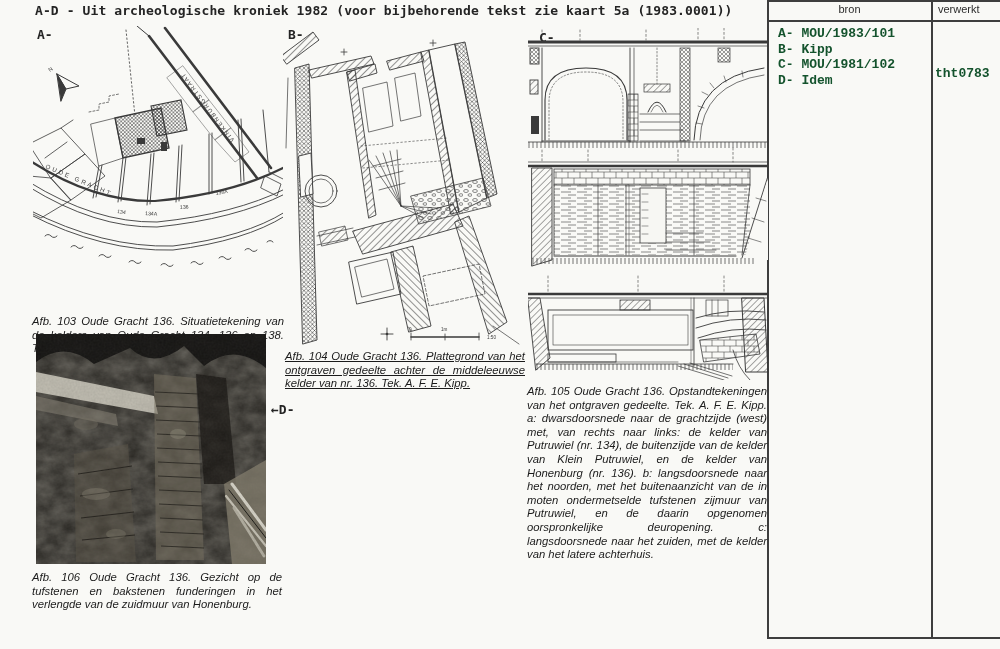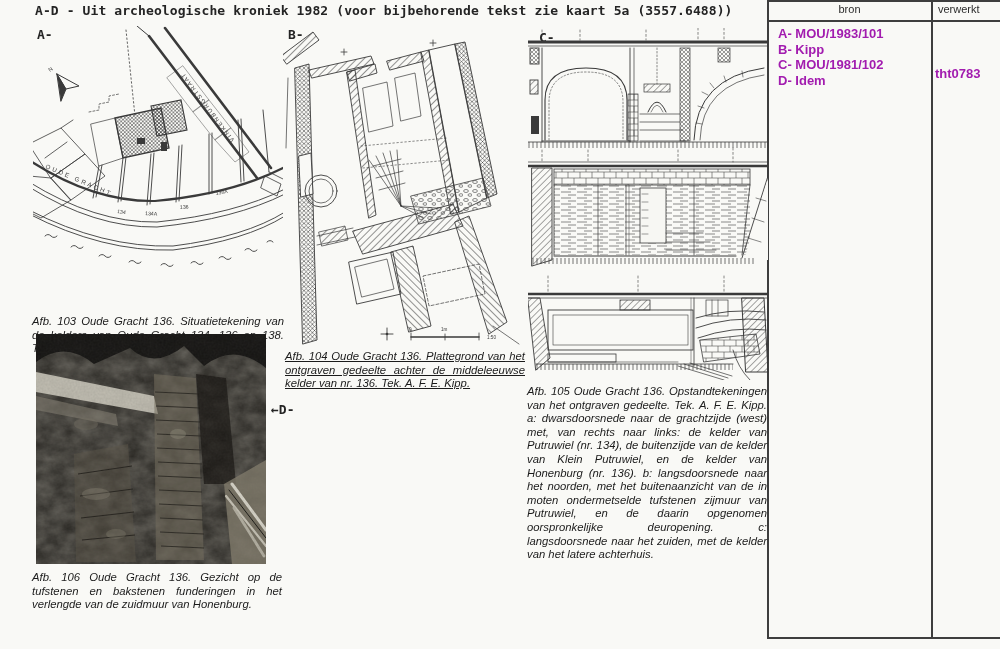--- a/index.html
+++ b/index.html
@@ -22,30 +22,30 @@
   }
   .caption{
     font-family:"Liberation Sans", sans-serif;
     font-style:italic;font-size:11.3px;line-height:13.6px;
     color:#1b1b1b;text-align:justify;
   }
   .vline{width:1.5px;background:#3e3e3e;}
   .hline{height:1.5px;background:#3e3e3e;}
   .col-head{font-size:11px;color:#2c2c2c;}
   .panel-entry{
-    font-family:Liberation Sans, sans-serif;
-    font-size:13px;font-weight:700;line-height:15.5px;color:#a21caf;
+    font-family:Liberation Mono, monospace;
+    font-size:13px;font-weight:700;line-height:15.5px;color:#14532d;
     white-space:pre;
   }
   svg{display:block;}
 </style>
 </head>
 <body>
 
-<div class="abs page-header">A-D - Uit archeologische kroniek 1982 (voor bijbehorende tekst zie kaart 5a (3557.6488))</div>
+<div class="abs page-header">A-D - Uit archeologische kroniek 1982 (voor bijbehorende tekst zie kaart 5a (1983.0001))</div>
 
 <div class="abs vline" style="left:767px;top:0;height:638px;"></div>
 <div class="abs vline" style="left:931px;top:0;height:638px;"></div>
 <div class="abs hline" style="left:767px;top:0;width:233px;"></div>
 <div class="abs hline" style="left:767px;top:20px;width:233px;"></div>
 <div class="abs hline" style="left:767px;top:637px;width:233px;"></div>
 
 <div class="abs col-head" style="left:769px;top:3px;width:161px;text-align:center;">bron</div>
 <div class="abs col-head" style="left:938px;top:3px;text-align:right;">verwerkt</div>
 

